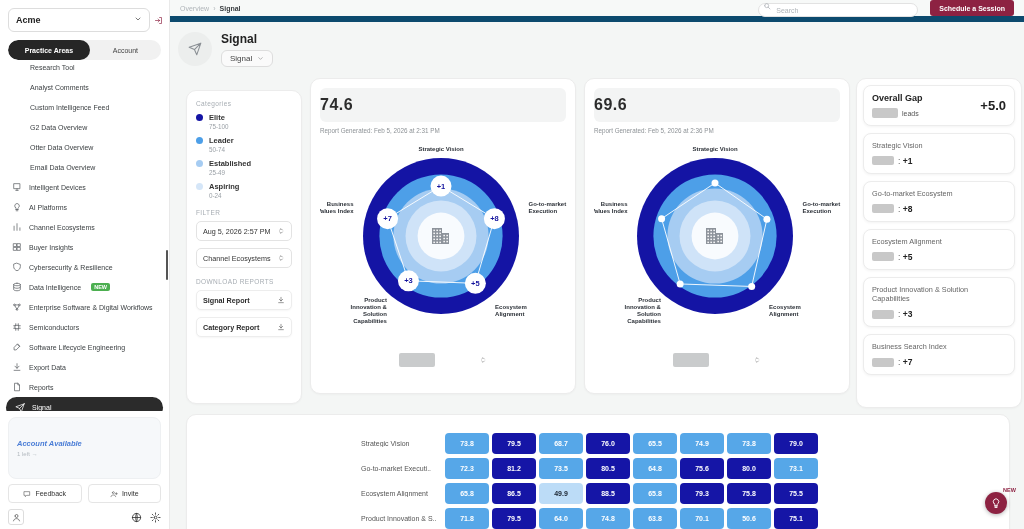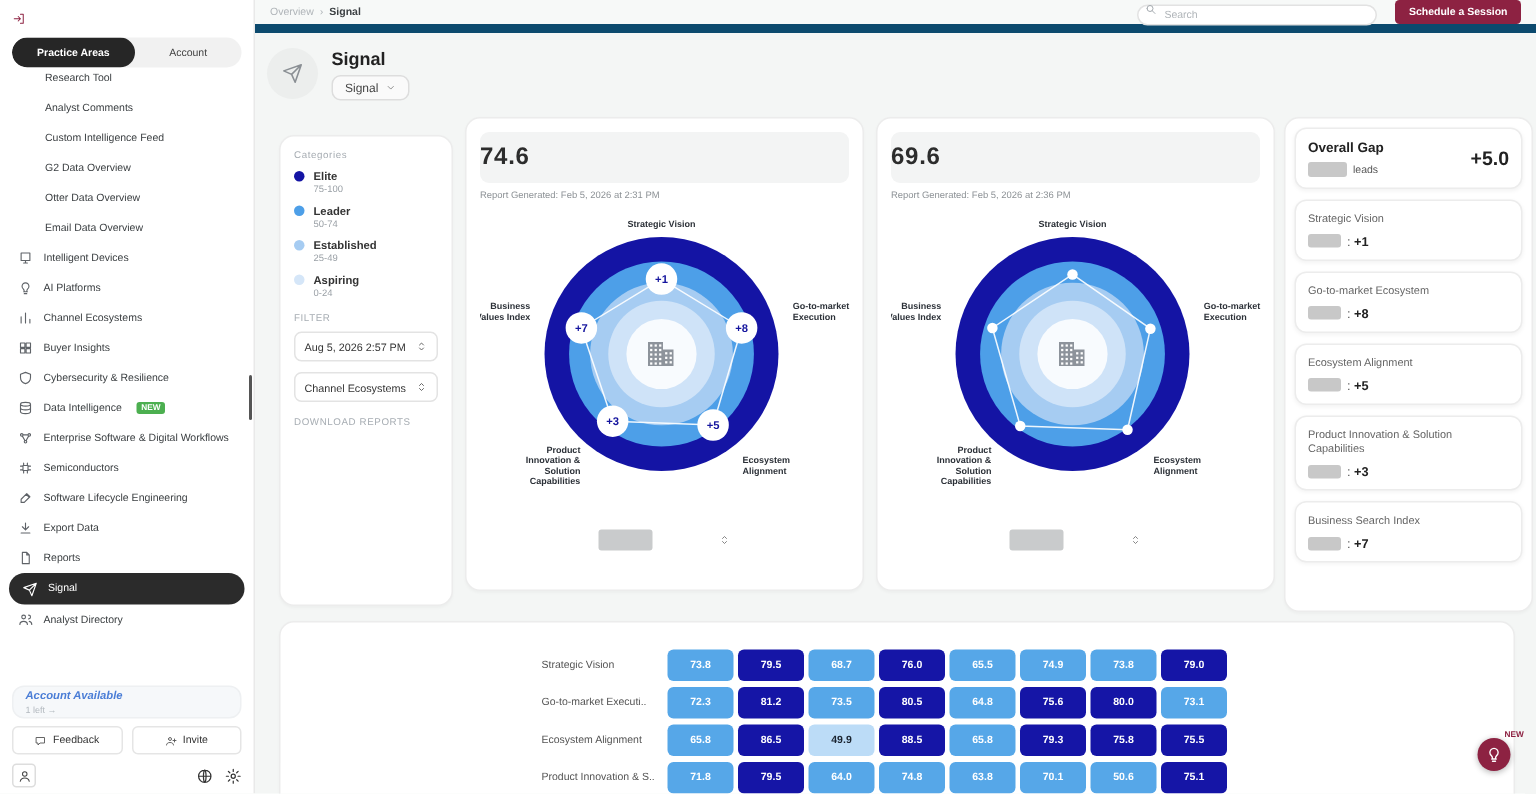--- a/index.html
+++ b/index.html
@@ -18,21 +18,21 @@
   .tab.active { background:#262626; color:#fff; flex:1.15; font-weight:600; }
   .nav { flex:1; overflow:hidden; padding-top:0; }
   .nav-item { height:20px; display:flex; align-items:center; gap:7px; padding-left:12px; font-size:7px; color:#3c4043; white-space:nowrap; cursor:pointer; }
   .nav-item.first { margin-top:-7px; }
   .nav-item.no-icon { padding-left:30px; }
   .nav-item .nav-ic { width:10px; height:10px; display:flex; color:#5f6368; flex:none; }
   .nav-item.active { background:#2b2b2b; color:#fff; border-radius:11px; margin:0 6px; padding-left:9px; height:21px; }
   .nav-item.active .nav-ic { color:#fff; }
   .new-badge { background:#4CAF50; color:#fff; font-size:5.5px; font-weight:700; padding:1px 3px; border-radius:2px; margin-left:3px; }
   .sb-thumb { position:absolute; right:1px; top:250px; width:2.5px; height:30px; background:#555; border-radius:2px; }
-  .acct-box { margin:6px 8px 0; background:#f6f8fa; border:1px solid #eef0f2; border-radius:8px; padding:1px 8px; }
+  .acct-box { margin:6px 8px 0; background:#f6f8fa; border:1px solid #eef0f2; border-radius:8px; padding:21px 8px; }
   .acct-title { color:#4a7dd6; font-size:7.5px; font-weight:700; font-style:italic; }
   .acct-sub { font-size:6px; color:#b3b9bf; margin-top:3px; }
   .btn-row { margin:5px 8px 0; display:flex; gap:6px; }
   .sb-btn { flex:1; height:19px; border:1px solid #e5e5e5; border-radius:4px; background:#fff; display:flex; align-items:center; justify-content:center; gap:4px; font-size:7px; color:#333; cursor:pointer; font-family:inherit; }
   .sb-btn .ic { width:8px; height:8px; display:flex; color:#555; }
   .foot-row { margin:6px 8px 4px; display:flex; align-items:center; justify-content:space-between; }
   .person-box { width:16px; height:16px; border:1px solid #ddd; border-radius:3px; display:flex; align-items:center; justify-content:center; color:#444; cursor:pointer; background:#fff; }
   .foot-icons { display:flex; gap:8px; align-items:center; color:#333; }
   .foot-icons span { display:flex; cursor:pointer; }
 
@@ -105,20 +105,26 @@
   .float-new { position:absolute; left:985px; top:492px; width:22px; height:22px; background:#8D2242; border-radius:50%; display:flex; align-items:center; justify-content:center; color:#fff; cursor:pointer; box-shadow:0 1px 4px rgba(0,0,0,.3); }
   .float-label { position:absolute; left:1003px; top:487px; font-size:5.5px; color:#8D2242; font-weight:600; }
 </style>
 </head>
 <body>
 
 <div class="app">
 
   <aside class="sidebar">
     <div class="org-row">
+      <div class="org-select">
+        <span>Acme</span>
+        <span class="ic" id="org-chev"><svg viewBox="0 0 24 24" width="8" height="8" fill="none" stroke="currentColor" stroke-width="1.8" stroke-linecap="round" stroke-linejoin="round">
+              <path d="M6 9l6 6 6-6"></path>
+            </svg></span>
+      </div>
       <span class="logout-ic" id="logout-ic">
           <svg viewBox="0 0 24 24" width="9" height="9" fill="none" stroke="currentColor" stroke-width="1.8" stroke-linecap="round" stroke-linejoin="round">
             <path d="M15 4h5v16h-5 M4 12h11 M11 8l4 4-4 4"></path>
           </svg>
         </span>
     </div>
     <div class="tabs">
       <button class="tab active">Practice Areas</button>
       <button class="tab">Account</button>
     </div>
@@ -376,20 +382,38 @@
         </div>
         <div class="select">
           <span>Channel Ecosystems</span>
           <span class="ic stepper-ic">
               <svg viewBox="0 0 24 24" width="8" height="8" fill="none" stroke="currentColor" stroke-width="1.8" stroke-linecap="round" stroke-linejoin="round">
                 <path d="M8 9l4-4 4 4 M8 15l4 4 4-4"></path>
               </svg>
             </span>
         </div>
         <div class="sec-label upper">Download Reports</div>
+        <div id="report-list">
+            <div class="report-row">
+              <span>Signal Report</span>
+              <span class="ic">
+                <svg viewBox="0 0 24 24" width="8" height="8" fill="none" stroke="currentColor" stroke-width="1.8" stroke-linecap="round" stroke-linejoin="round">
+                  <path d="M12 4v11 M7 10l5 5 5-5 M5 20h14"></path>
+                </svg>
+              </span>
+            </div>
+            <div class="report-row">
+              <span>Category Report</span>
+              <span class="ic">
+                <svg viewBox="0 0 24 24" width="8" height="8" fill="none" stroke="currentColor" stroke-width="1.8" stroke-linecap="round" stroke-linejoin="round">
+                  <path d="M12 4v11 M7 10l5 5 5-5 M5 20h14"></path>
+                </svg>
+              </span>
+            </div>
+          </div>
       </div>
 
       <div class="card chart-card c0">
         <div class="score-banner">74.6</div>
         <div class="gen-text">Report Generated: Feb 5, 2026 at 2:31 PM</div>
         <svg class="radar" id="radar-0" width="248" height="216" viewBox="0 0 248 216">
             <circle cx="121" cy="100" r="78" fill="#1414A4"></circle>
             <circle cx="121" cy="100" r="61.620000000000005" fill="#4D9FE8"></circle>
             <circle cx="121" cy="100" r="47.58" fill="#A6CCF2"></circle>
             <circle cx="121" cy="100" r="35.49" fill="#CFE3F8"></circle>

